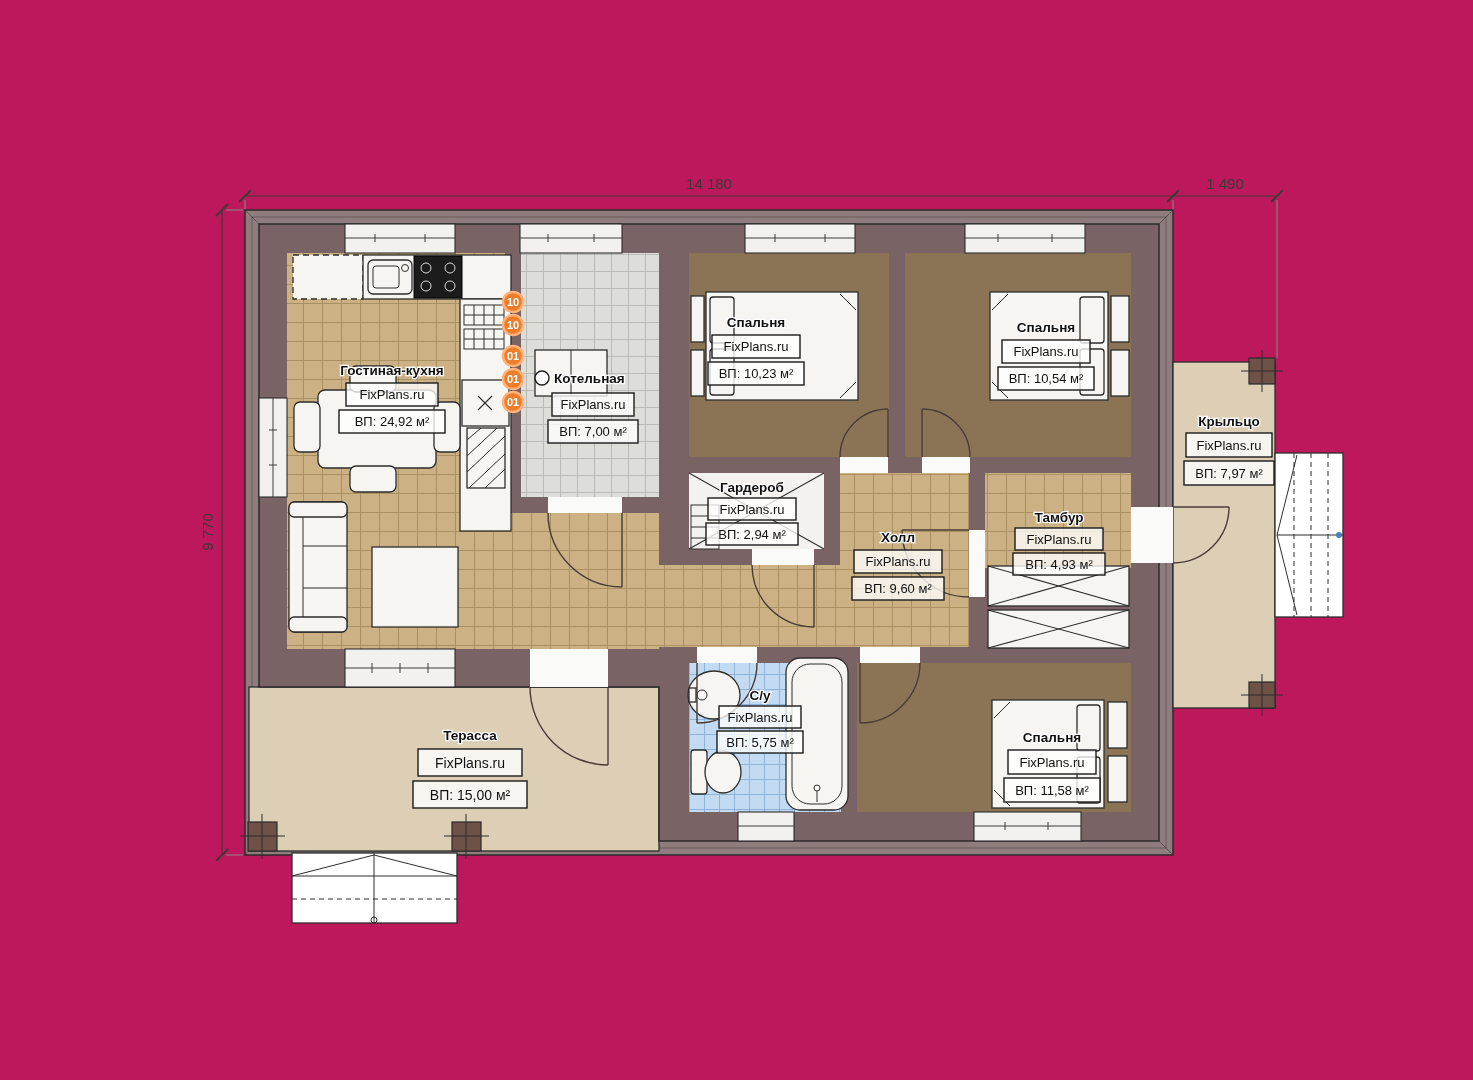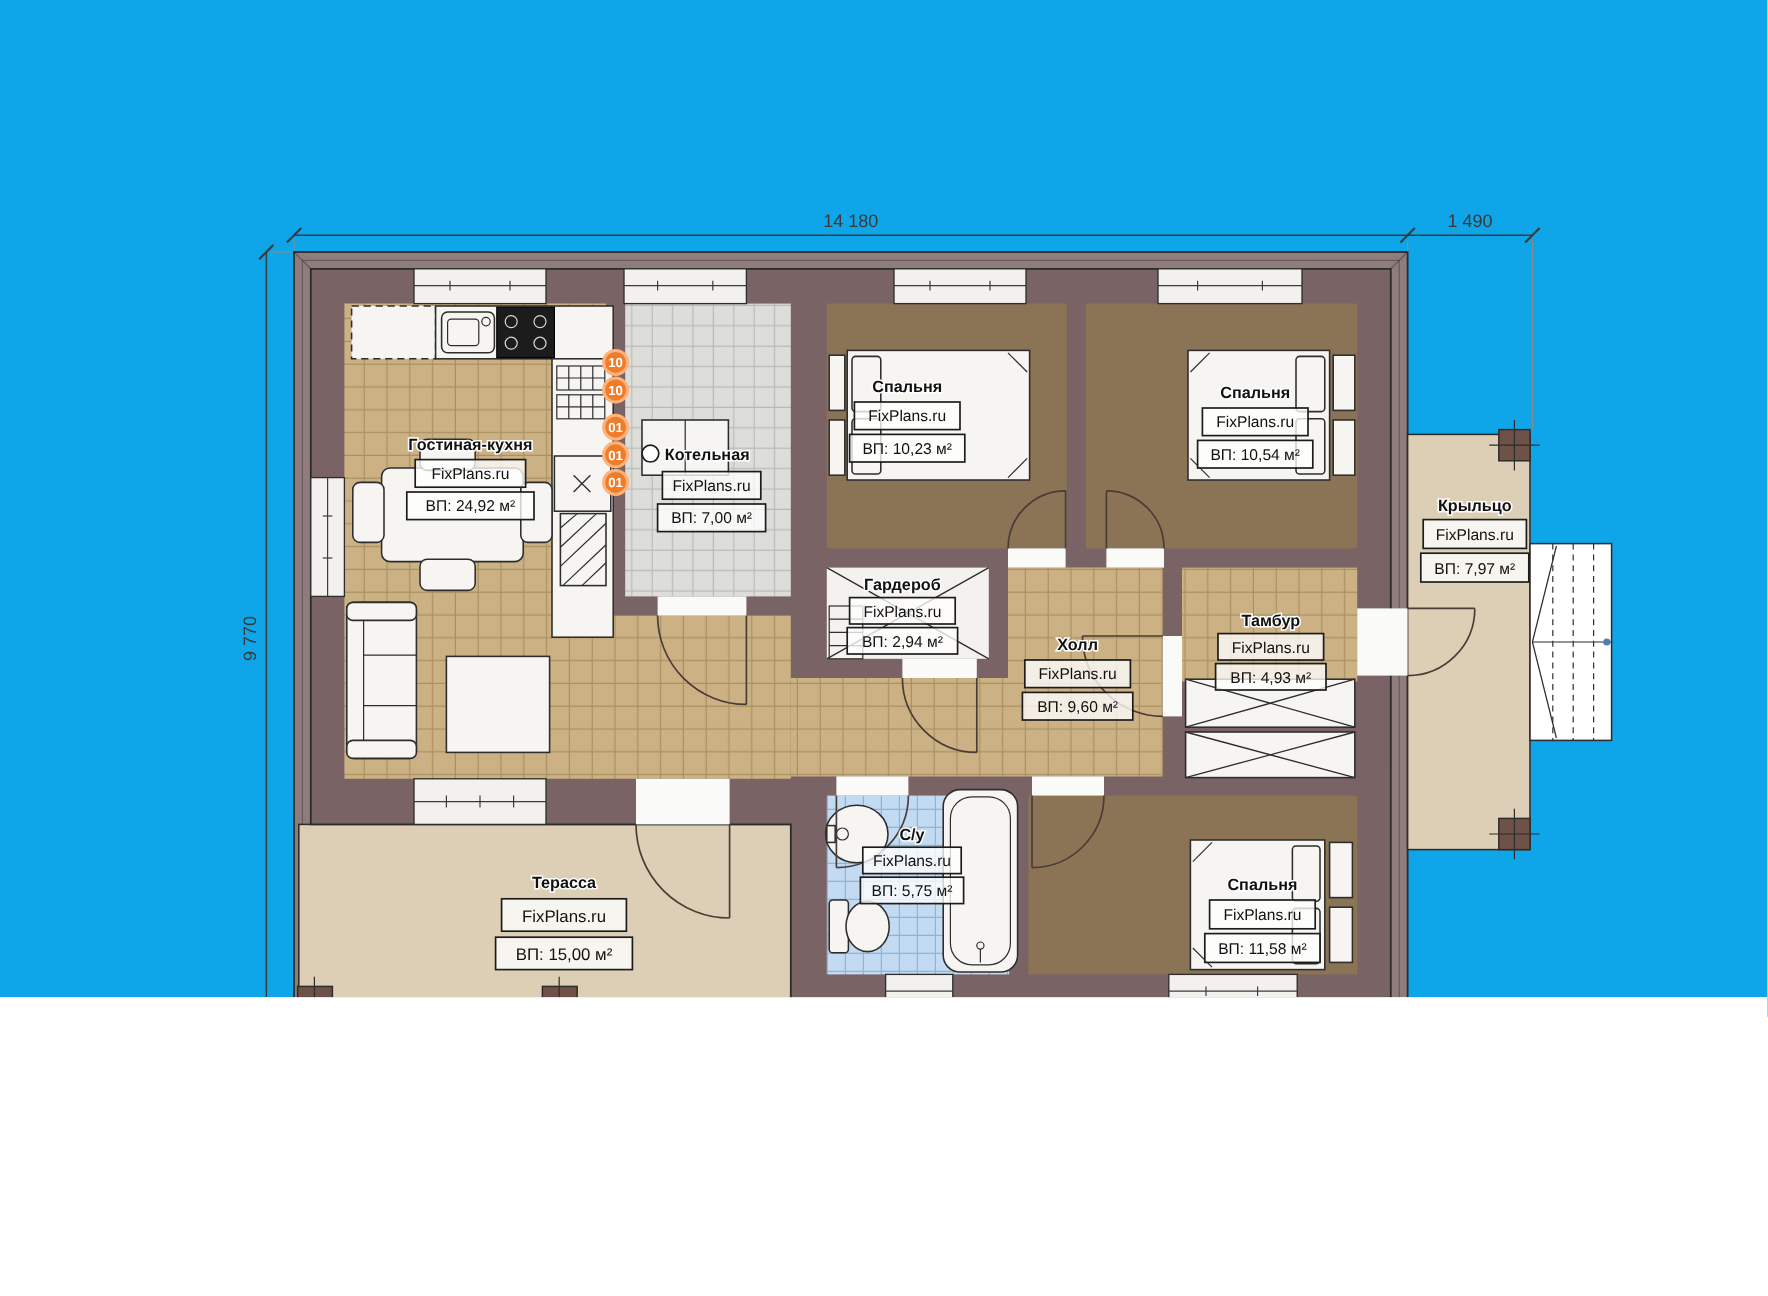--- a/index.html
+++ b/index.html
@@ -1,16 +1,16 @@
 <!DOCTYPE html>
 <html><head>
 <meta charset="utf-8">
 <style>
   html,body{margin:0;padding:0;background:#ffffff;}
-  .stage{position:relative;width:1473px;height:831px;background:#0ea5e9;overflow:hidden;
+  .stage{position:relative;width:1473px;height:1080px;background:#be185d;overflow:hidden;
          font-family:"Liberation Sans",sans-serif;}
   svg{display:block}
   
   .dl{stroke:#3a3a3a;stroke-width:1.2;fill:none}
   .ext{stroke:#8a8a8a;stroke-width:1;fill:none}
   .tick{stroke:#3a3a3a;stroke-width:1.8}
   .dim{font:15px "Liberation Sans",sans-serif;fill:#3a3a3a;text-anchor:middle}
   
   .band{fill:#8F7C7C;stroke:#2b2b2b;stroke-width:1.5}
   .bandline{fill:none;stroke:rgba(0,0,0,.28);stroke-width:1}

